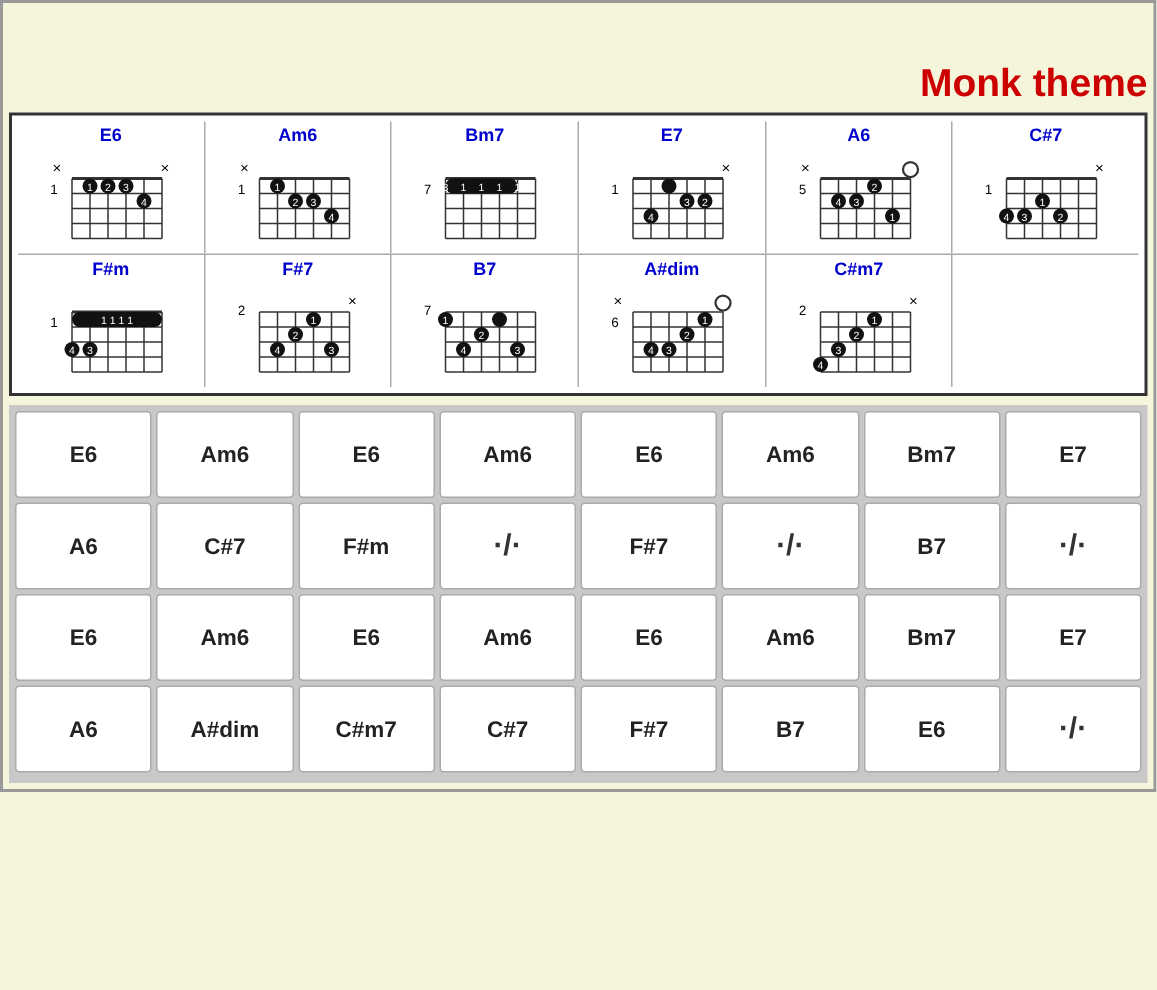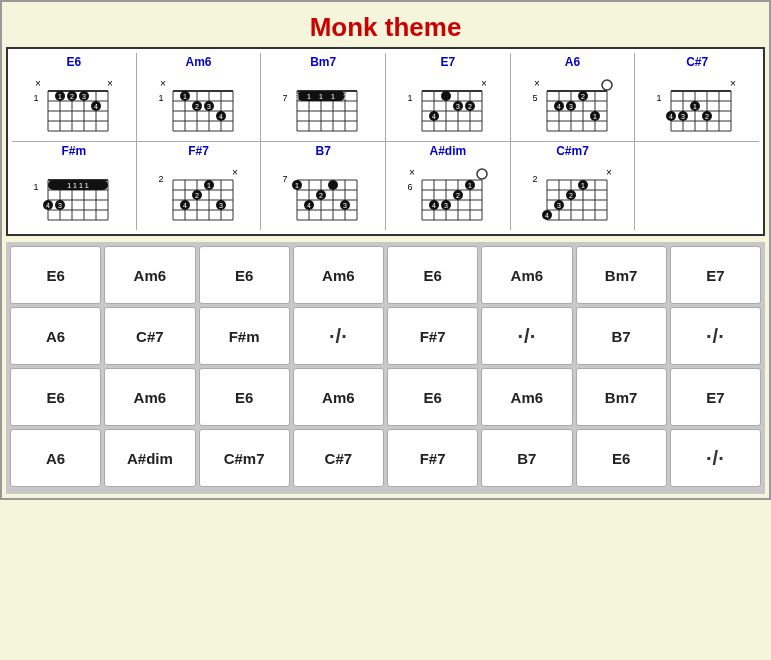--- a/index.html
+++ b/index.html
@@ -11,26 +11,27 @@
     }
 
     .main-container {
       border: 2px solid #999;
       background: #f5f5dc;
       padding: 4px;
     }
 
     
     .title {
-      text-align: center;
+      text-align: right;
       color: #cc0000;
       font-size: 26px;
       font-weight: bold;
       padding: 6px 0 4px 0;
       font-family: Arial, sans-serif;
+      margin-top: 28px;
     }
 
     
     .chord-diagrams-section {
       border: 2px solid #333;
       background: #fff;
       padding: 4px;
       margin-bottom: 6px;
     }
 

